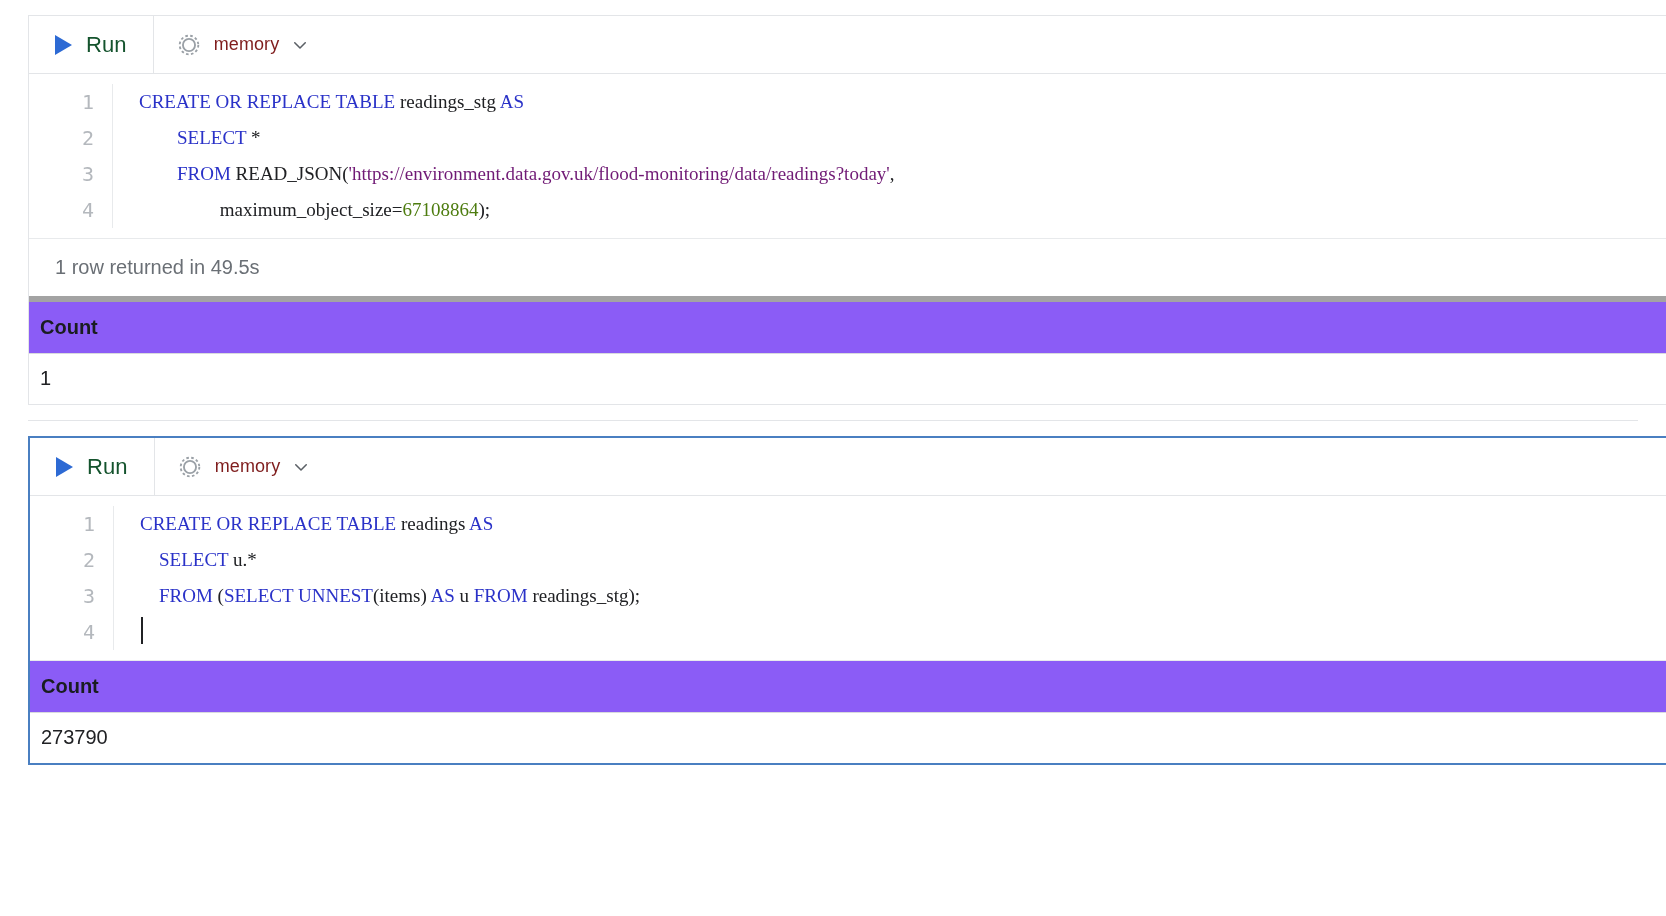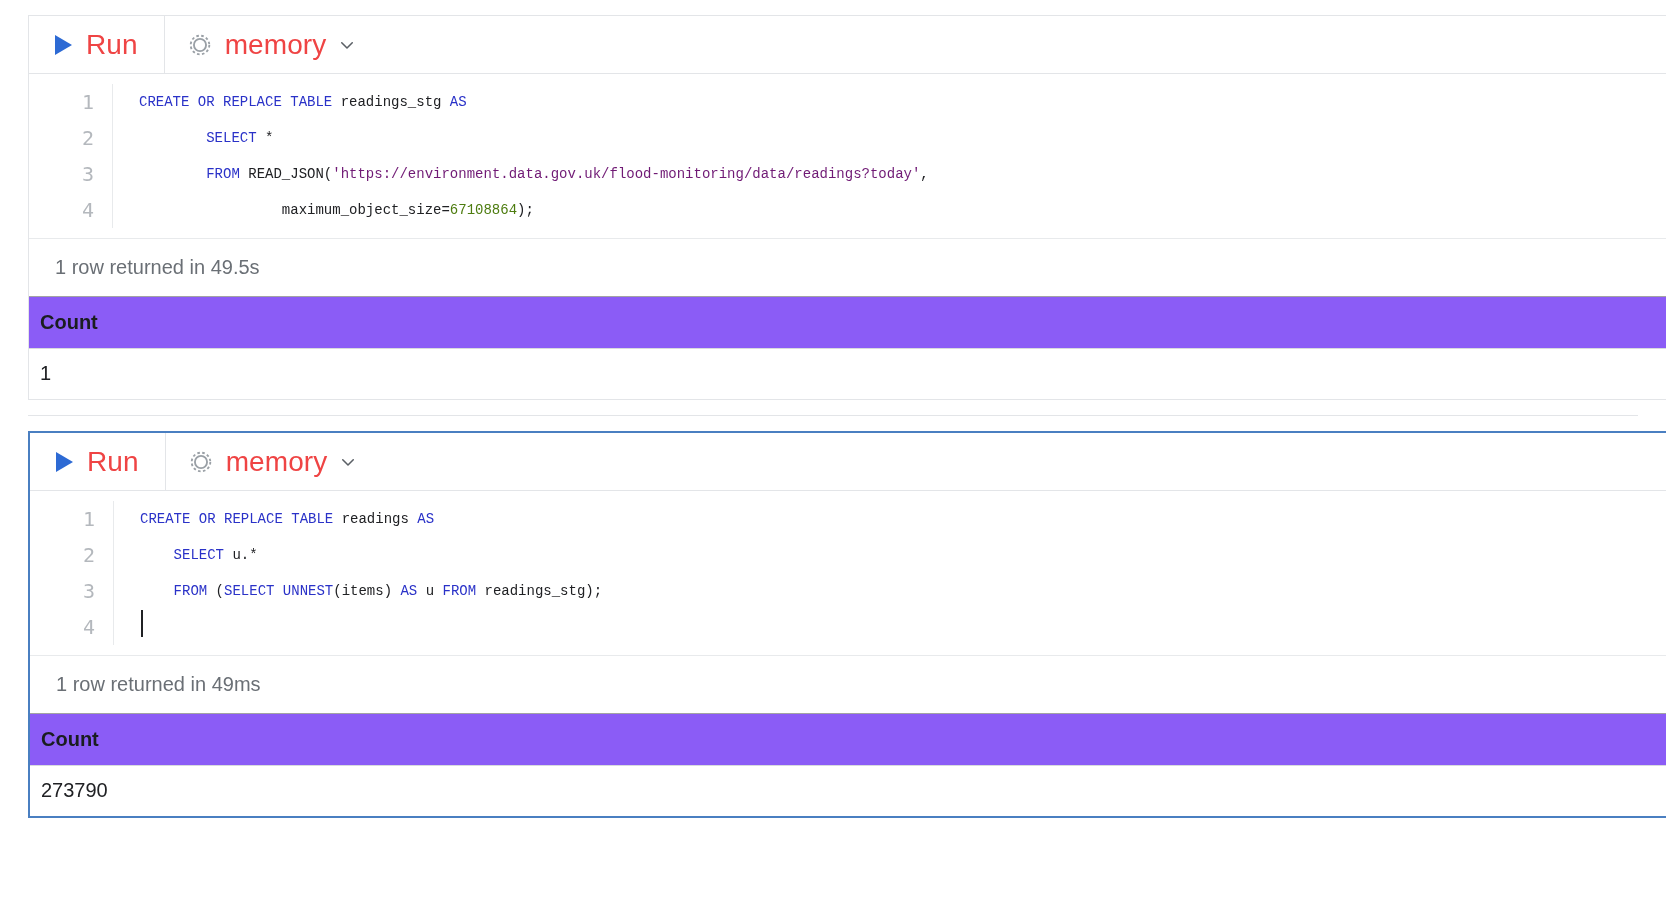--- a/index.html
+++ b/index.html
@@ -36,43 +36,43 @@
   .toolbar-btn {
     display: flex;
     align-items: center;
     gap: 14px;
     padding: 0 26px 0 24px;
     cursor: pointer;
     border-right: 1px solid #e3e5e8;
     user-select: none;
   }
   .run-label {
-    font-size: 28px;
-    color: #ef4444;
+    font-size: 22px;
+    color: #14532d;
     letter-spacing: 0.1px;
   }
   .play-icon {
     width: 0; height: 0;
     border-left: 17px solid #2d6ad4;
     border-top: 10px solid transparent;
     border-bottom: 10px solid transparent;
     margin-left: 2px;
   }
   .db-selector {
     display: flex;
     align-items: center;
     gap: 12px;
     padding: 0 22px;
     cursor: pointer;
     user-select: none;
   }
   .db-icon { width: 26px; height: 26px; display: block; }
   .db-label {
-    font-size: 28px;
-    color: #ef4444;
+    font-size: 18px;
+    color: #7f1d1d;
     letter-spacing: 0.1px;
   }
   .chevron { width: 18px; height: 18px; display: block; }
 
   
   .editor {
     display: flex;
     background: #ffffff;
     padding: 10px 0 10px 0;
     border-bottom: 1px solid #e8eaec;
@@ -86,22 +86,22 @@
   }
   .gutter-num {
     font-family: "DejaVu Sans Mono", monospace;
     font-size: 20px;
     line-height: 36px;
     color: #b4b8bd;
   }
   .code {
     flex: 1 1 auto;
     padding-left: 26px;
-    font-family: Liberation Mono, monospace;
-    font-size: 14px;
+    font-family: Liberation Serif, serif;
+    font-size: 19px;
     line-height: 36px;
     white-space: pre;
     color: #202124;
     overflow: hidden;
   }
   .code .line { height: 36px; position: relative; }
   .kw  { color: #2a32c8; }
   .str { color: #701a75; }
   .num { color: #4d7c0f; }
   .pl  { color: #202124; }
@@ -114,21 +114,21 @@
     vertical-align: -6px;
     margin-left: 1px;
   }
 
   
   .status-bar {
     padding: 17px 0 17px 26px;
     font-size: 20px;
     color: #6a6f75;
     background: #ffffff;
-    border-bottom: 1px solid #a3a3a3;
+    border-bottom: 6px solid #a3a3a3;
   }
 
   
   .result-table { width: 100%; border-collapse: collapse; }
   .result-table th {
     background: #8b5cf6;
     text-align: left;
     font-size: 20px;
     font-weight: bold;
     color: #1a1d20;
@@ -228,21 +228,20 @@
           </div>
           <div class="editor">
             <div class="gutter">
               <div class="gutter-num">1</div>
               <div class="gutter-num">2</div>
               <div class="gutter-num">3</div>
               <div class="gutter-num">4</div>
             </div>
             <div class="code"><div class="line"><span class="kw">CREATE OR REPLACE TABLE</span><span class="pl"> readings </span><span class="kw">AS</span></div><div class="line"><span class="pl">    </span><span class="kw">SELECT</span><span class="pl"> u.*</span></div><div class="line"><span class="pl">    </span><span class="kw">FROM</span><span class="pl"> (</span><span class="kw">SELECT UNNEST</span><span class="pl">(items) </span><span class="kw">AS</span><span class="pl"> u </span><span class="kw">FROM</span><span class="pl"> readings_stg);</span></div><div class="line"><span class="caret"></span></div></div>
           </div>
-          <div class="status-bar">1 row returned in 49ms</div>
           <table class="result-table">
             <thead>
               <tr>
                 <th>Count</th>
               </tr>
             </thead>
             <tbody>
               <tr>
                 <td>273790</td>
               </tr>

